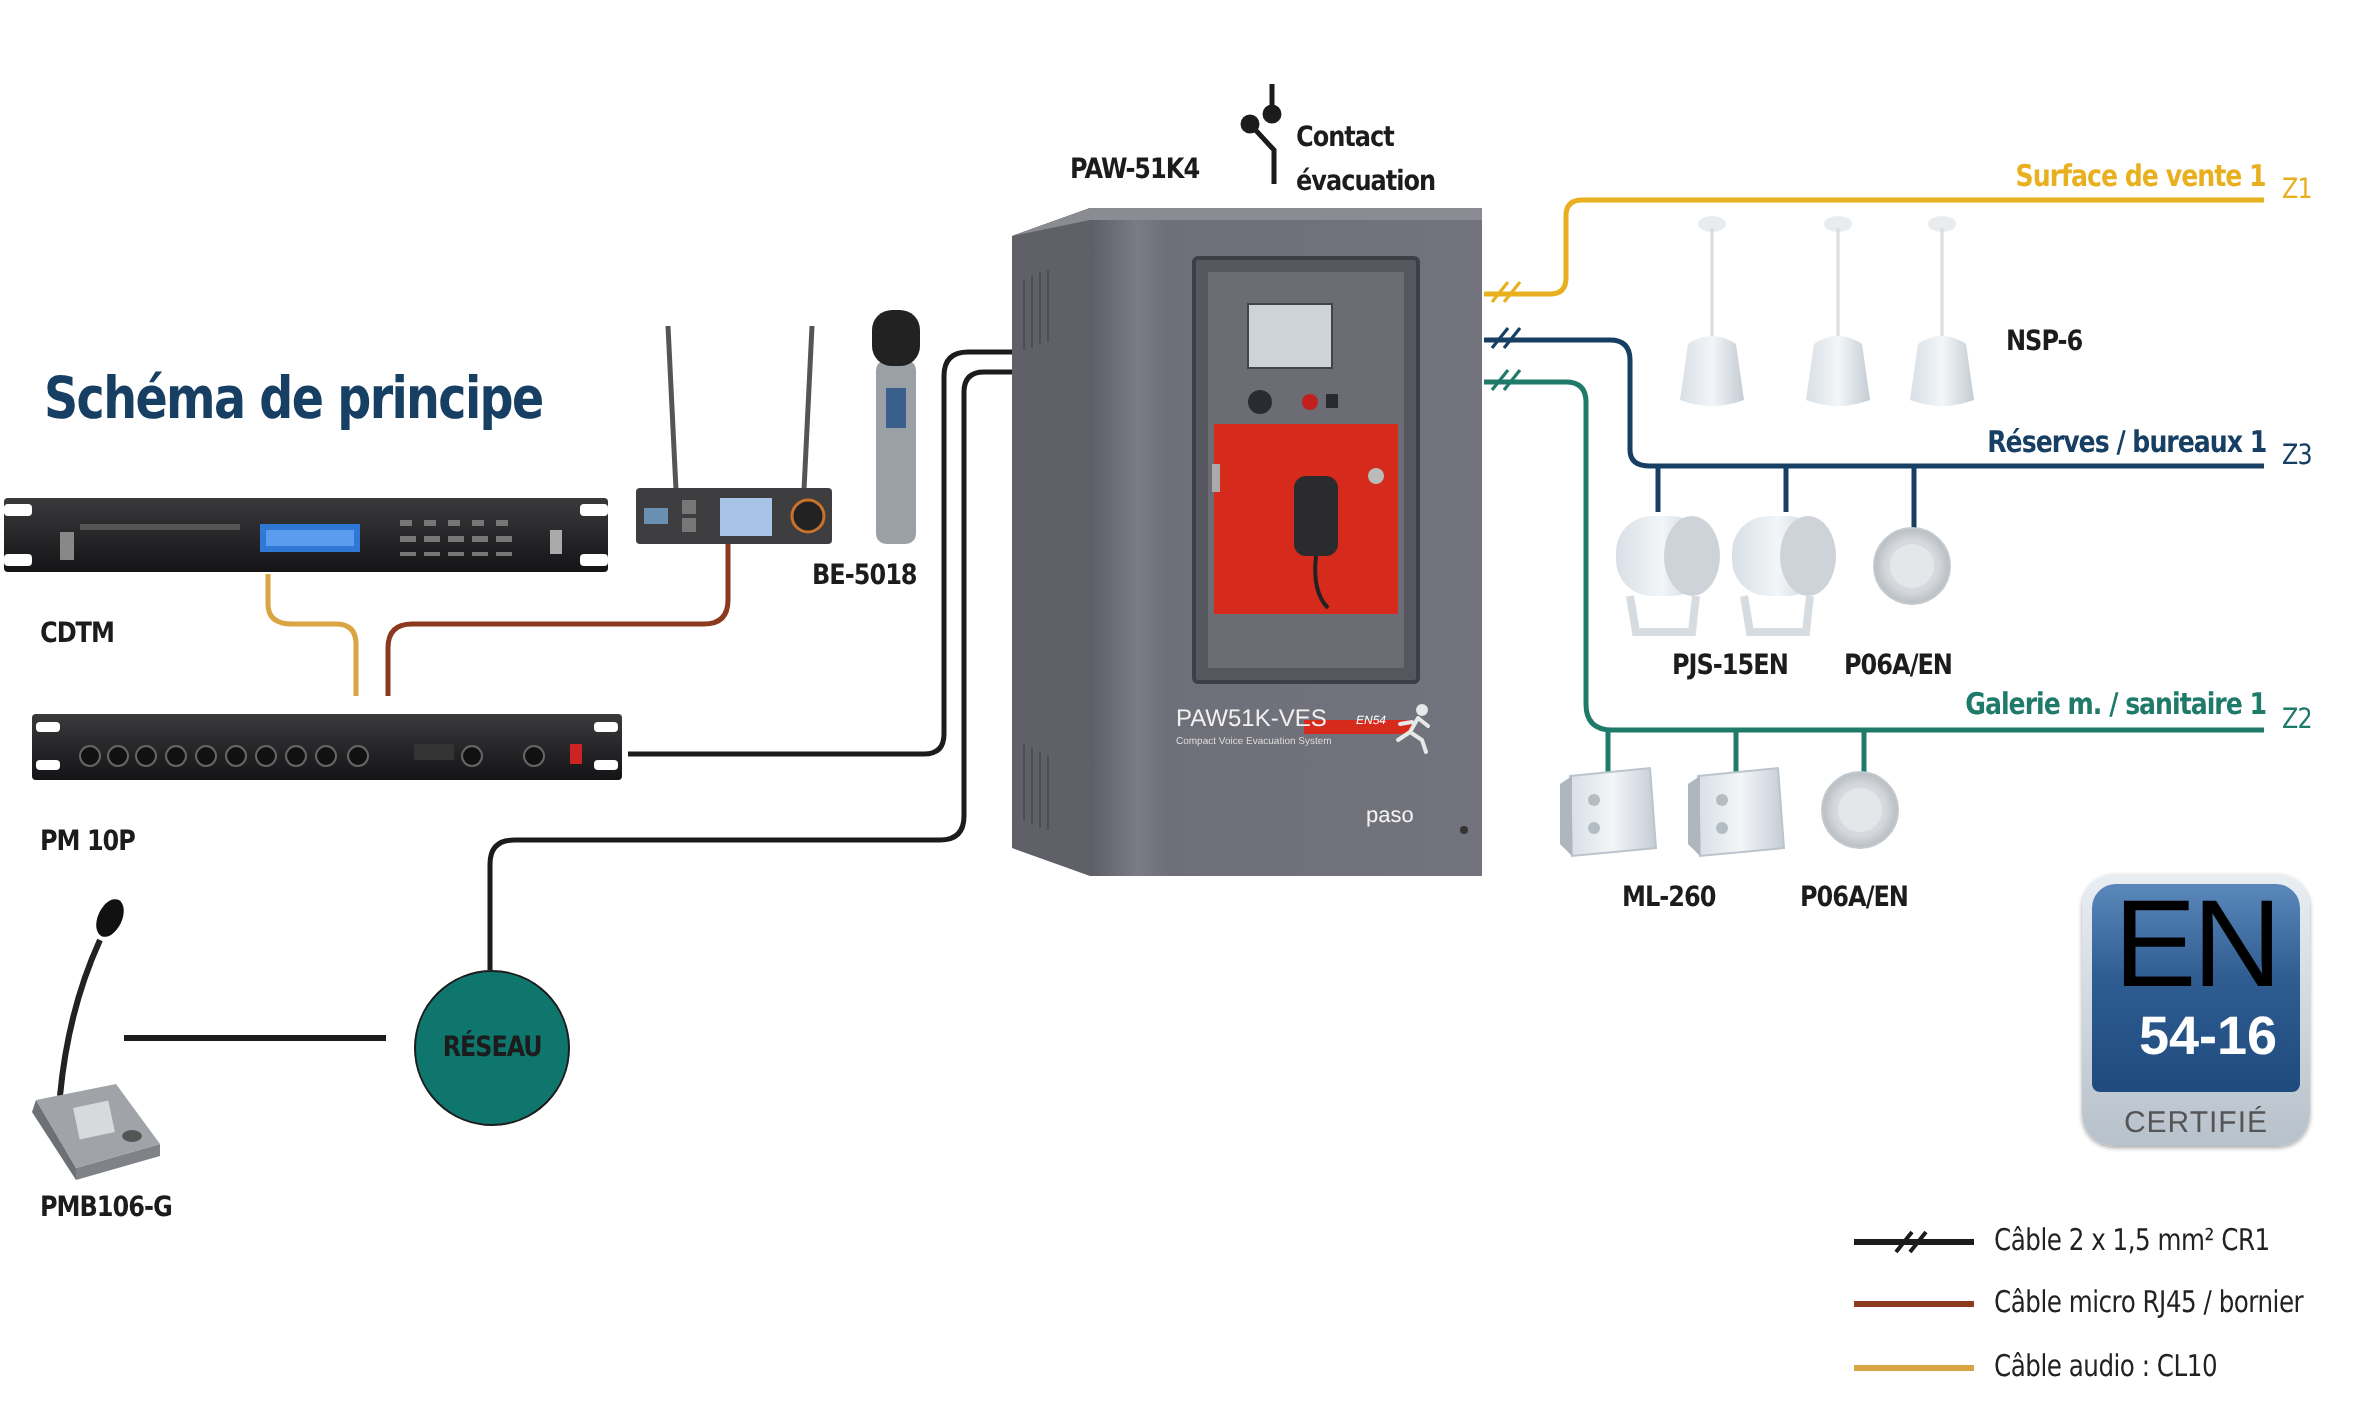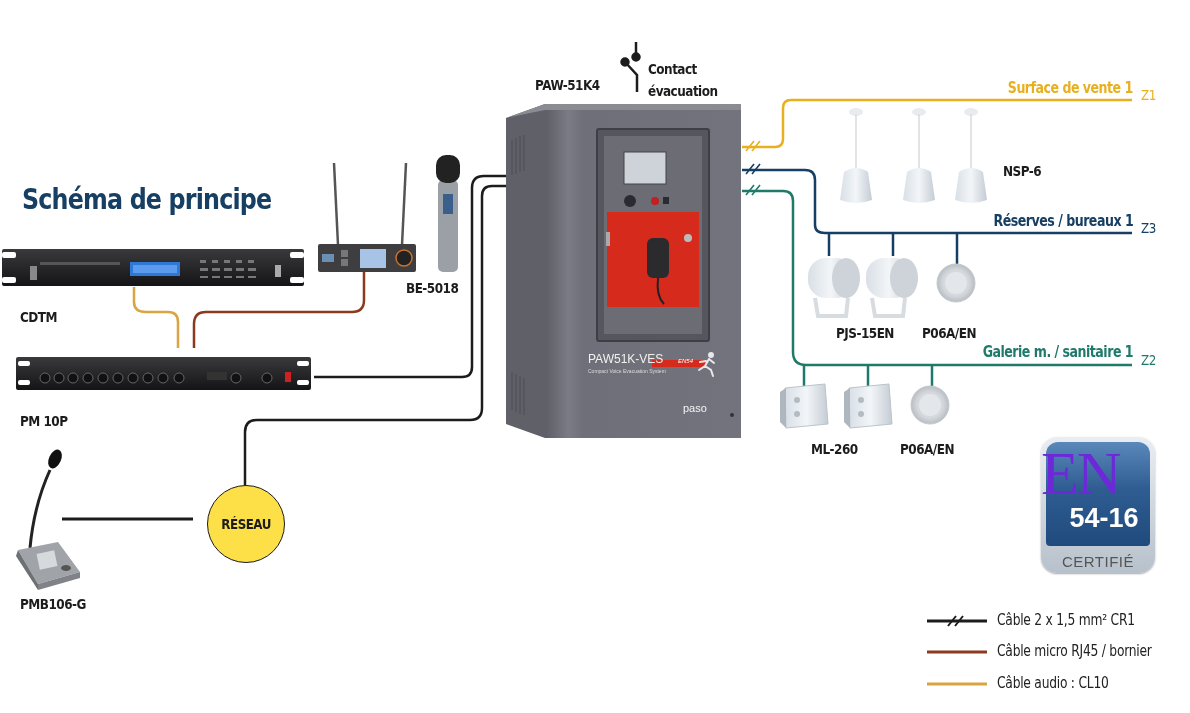--- a/index.html
+++ b/index.html
@@ -3,26 +3,26 @@
 <meta charset="utf-8">
 <style>
   html,body{margin:0;padding:0;background:#ffffff;}
   body{width:1190px;height:713px;position:relative;overflow:hidden;font-family:"DejaVu Sans Condensed","DejaVu Sans",sans-serif;}
   #stage{position:absolute;left:0;top:0;width:1190px;height:713px;}
   .lbl{position:absolute;font-family:"DejaVu Sans",sans-serif;font-weight:bold;font-size:14px;color:#1c1c1c;letter-spacing:-0.6px;transform:scaleX(0.86);transform-origin:left center;white-space:nowrap;}
   .title{position:absolute;left:22px;top:182px;font-family:"DejaVu Sans",sans-serif;font-weight:bold;font-size:29px;color:#163f63;letter-spacing:-1px;transform:scaleX(0.82);transform-origin:left top;white-space:nowrap;}
   .zone{position:absolute;font-family:"DejaVu Sans",sans-serif;font-weight:bold;font-size:15px;letter-spacing:-0.6px;white-space:nowrap;transform:scaleX(0.84);transform-origin:right center;text-align:right;}
   .zid{position:absolute;font-family:"DejaVu Sans",sans-serif;font-size:14px;letter-spacing:-0.5px;transform:scaleX(0.85);transform-origin:left center;}
   .legend-text{position:absolute;font-family:"DejaVu Sans",sans-serif;font-size:15px;color:#222;white-space:nowrap;transform:scaleX(0.82);transform-origin:left center;letter-spacing:-0.3px;}
-  .reseau{position:absolute;left:207px;top:485px;width:76px;height:76px;border:1.5px solid #1c1c1c;border-radius:50%;display:flex;align-items:center;justify-content:center;background:#fde047;}
+  .reseau{position:absolute;left:207px;top:485px;width:76px;height:76px;border:1.5px solid #1c1c1c;border-radius:50%;display:flex;align-items:center;justify-content:center;background:#0f766e;}
   .reseau span{font-family:"DejaVu Sans",sans-serif;font-weight:bold;font-size:14px;color:#1c1c1c;letter-spacing:-0.6px;transform:scaleX(0.85);}
   .badge{position:absolute;left:1041px;top:437px;width:114px;height:136px;}
   .badge .frame{position:absolute;inset:0;border-radius:16px;background:linear-gradient(#e9eef3,#b7c1cb);box-shadow:0 1px 2px rgba(0,0,0,.35);}
   .badge .blue{position:absolute;left:5px;top:5px;right:5px;height:104px;border-radius:12px 12px 4px 4px;background:linear-gradient(#5b88bb 0%,#2f5d92 45%,#1f4a7d 100%);}
-  .badge .en{position:absolute;left:0;right:0;top:0px;font-family:Liberation Serif, serif;font-size:62px;color:#6d28d9;line-height:72px;letter-spacing:-2px;}
+  .badge .en{position:absolute;left:0;right:0;top:0px;text-align:center;font-family:Liberation Sans, sans-serif;font-size:62px;color:#000000;line-height:72px;letter-spacing:-2px;}
   .badge .num{position:absolute;left:0;right:0;top:66px;text-align:center;font-family:"Liberation Sans",sans-serif;font-weight:bold;font-size:27px;color:#fff;margin-left:12px;}
   .badge .cert{position:absolute;left:0;right:0;bottom:3px;text-align:center;font-family:Liberation Sans, sans-serif;font-size:15px;color:#555;letter-spacing:0.5px;}
 </style>
 </head>
 <body>
 
 <div id="stage">
 
   <svg width="1190" height="713" style="position:absolute;left:0;top:0">
     <defs>

